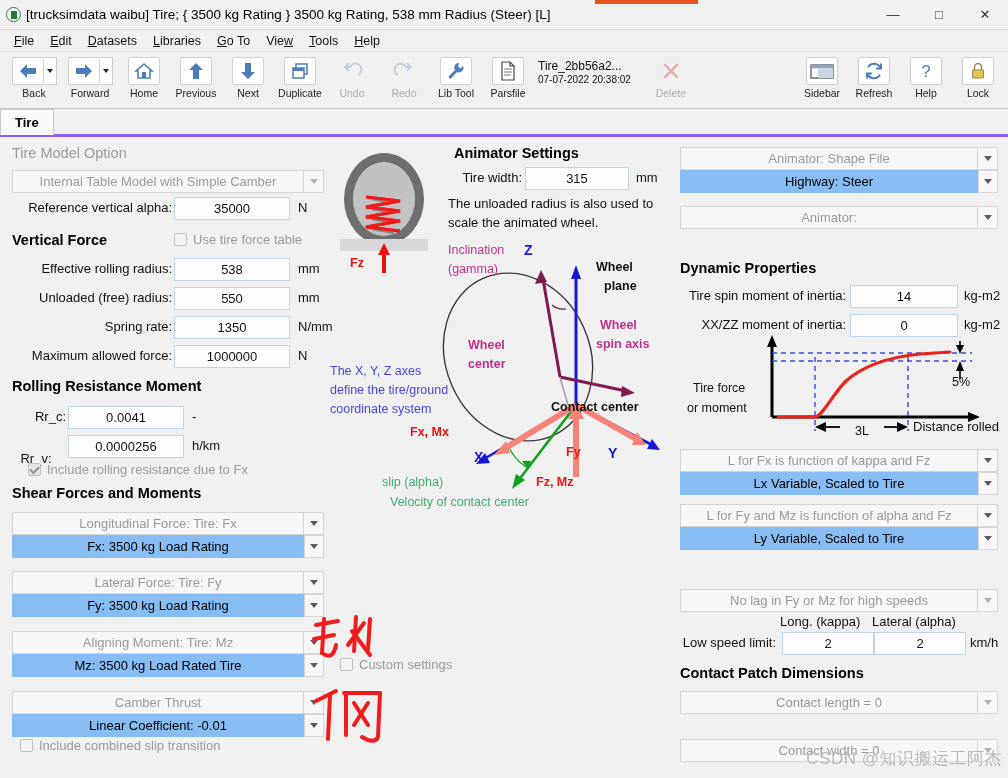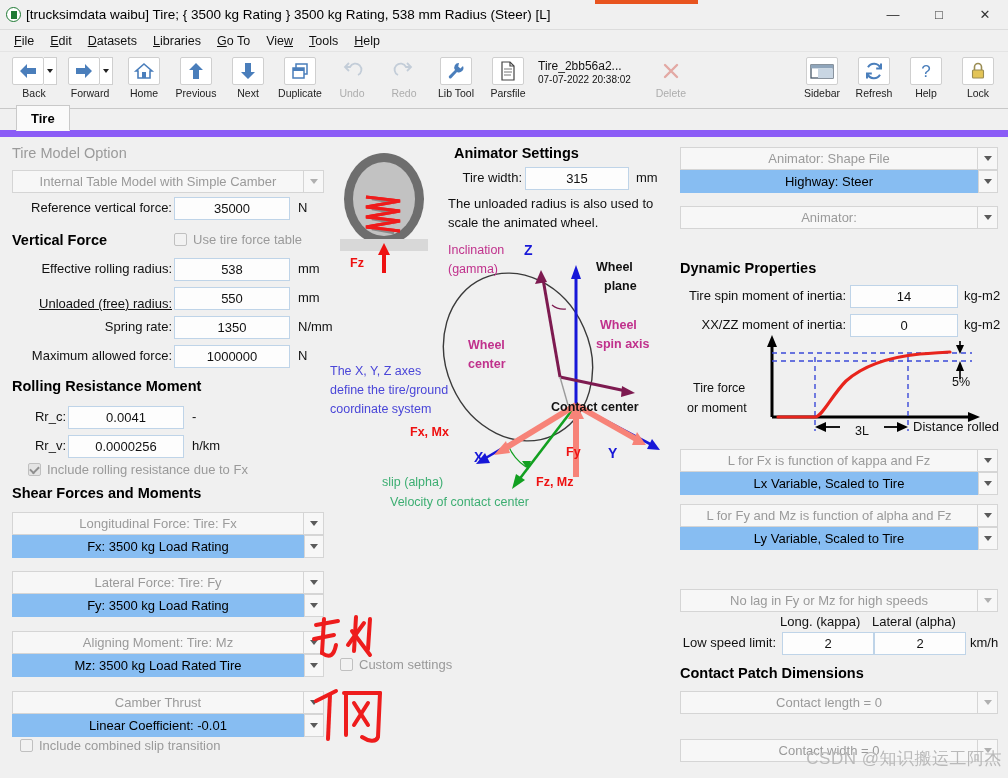--- a/index.html
+++ b/index.html
@@ -49,21 +49,21 @@
   .caret-tb{width:13px;height:28px;border:1px solid #cfcfcf;border-left:none;background:#fff;
             display:flex;align-items:center;justify-content:center;}
   .tri{width:0;height:0;border-left:3.5px solid transparent;border-right:3.5px solid transparent;
        border-top:4.5px solid #222;}
   #parsinfo{display:flex;flex-direction:column;justify-content:center;margin-left:4px;padding-top:4px;}
   #parsinfo .pl1{font-size:12px;color:#111;}
   #parsinfo .pl2{font-size:10px;color:#111;margin-top:1px;}
   #tbright{margin-left:auto;display:flex;}
   
   #tabstrip{height:28px;background:#f0f0f0;display:flex;align-items:flex-end;
-            border-bottom:7px solid #8b5cf6;padding-left:16px;}
+            border-bottom:3px solid #8b5cf6;padding-left:0;}
   #tab-tire{height:26px;min-width:44px;padding:0 14px;background:#fafafa;
             border:1px solid #c9c9c9;border-bottom:1px solid #fafafa;
             display:flex;align-items:center;font-weight:bold;font-size:13px;color:#000;
             position:relative;top:1px;}
   
   #main{position:relative;width:1008px;height:637px;background:#f0f0f0;}
   .sec-title{font-weight:bold;font-size:14.5px;color:#000;position:absolute;white-space:nowrap;}
   .sec-title.muted{color:#9a9a9a;font-weight:normal;}
   .lbl{position:absolute;font-size:13px;color:#111;white-space:nowrap;text-align:right;}
   .unit{position:absolute;font-size:13px;color:#111;white-space:nowrap;}
@@ -295,53 +295,53 @@
 
   <div class="sec-title muted" style="left:12px;top:8px;">Tire Model Option</div>
 
   <div class="dd" style="left:12px;top:33px;width:312px;">
     <div class="body">Internal Table Model with Simple Camber</div>
     <div class="arrow">
         <div class="tri2 lite"></div>
       </div>
   </div>
 
-  <div class="lbl" style="left:6px;top:63px;width:166px;">Reference vertical force:</div>
+  <div class="lbl" style="left:6px;top:63px;width:166px;">Reference vertical alpha:</div>
   <div class="fld" style="left:174px;top:60px;width:116px;">35000</div>
   <div class="unit" style="left:298px;top:63px;">N</div>
 
   <div class="sec-title" style="left:12px;top:95px;">Vertical Force</div>
   <div class="cb" style="left:174px;top:95px;">
     <span class="cbx"></span>
     <span>Use tire force table</span>
   </div>
 
   <div class="lbl" style="left:6px;top:124px;width:166px;">Effective rolling radius:</div>
   <div class="fld" style="left:174px;top:121px;width:116px;">538</div>
   <div class="unit" style="left:298px;top:124px;">mm</div>
 
-  <div class="lbl" style="left:6px;top:159px;width:166px;text-decoration:underline;">Unloaded (free) radius:</div>
+  <div class="lbl" style="left:6px;top:153px;width:166px;">Unloaded (free) radius:</div>
   <div class="fld" style="left:174px;top:150px;width:116px;">550</div>
   <div class="unit" style="left:298px;top:153px;">mm</div>
 
   <div class="lbl" style="left:6px;top:182px;width:166px;">Spring rate:</div>
   <div class="fld" style="left:174px;top:179px;width:116px;">1350</div>
   <div class="unit" style="left:298px;top:182px;">N/mm</div>
 
   <div class="lbl" style="left:6px;top:211px;width:166px;">Maximum allowed force:</div>
   <div class="fld" style="left:174px;top:208px;width:116px;">1000000</div>
   <div class="unit" style="left:298px;top:211px;">N</div>
 
   <div class="sec-title" style="left:12px;top:241px;">Rolling Resistance Moment</div>
 
   <div class="lbl" style="left:6px;top:272px;width:60px;">Rr_c:</div>
   <div class="fld" style="left:68px;top:269px;width:116px;">0.0041</div>
   <div class="unit" style="left:192px;top:272px;">-</div>
 
-  <div class="lbl" style="left:6px;top:301px;width:60px;">Rr_v:</div>
+  <div class="lbl" style="left:6px;top:314px;width:60px;text-align:center;">Rr_v:</div>
   <div class="fld" style="left:68px;top:298px;width:116px;">0.0000256</div>
   <div class="unit" style="left:192px;top:301px;">h/km</div>
 
   <div class="cb" style="left:28px;top:325px;">
     <span class="cbx checked"></span>
     <span>Include rolling resistance due to Fx</span>
   </div>
 
   <div class="sec-title" style="left:12px;top:348px;">Shear Forces and Moments</div>
 

